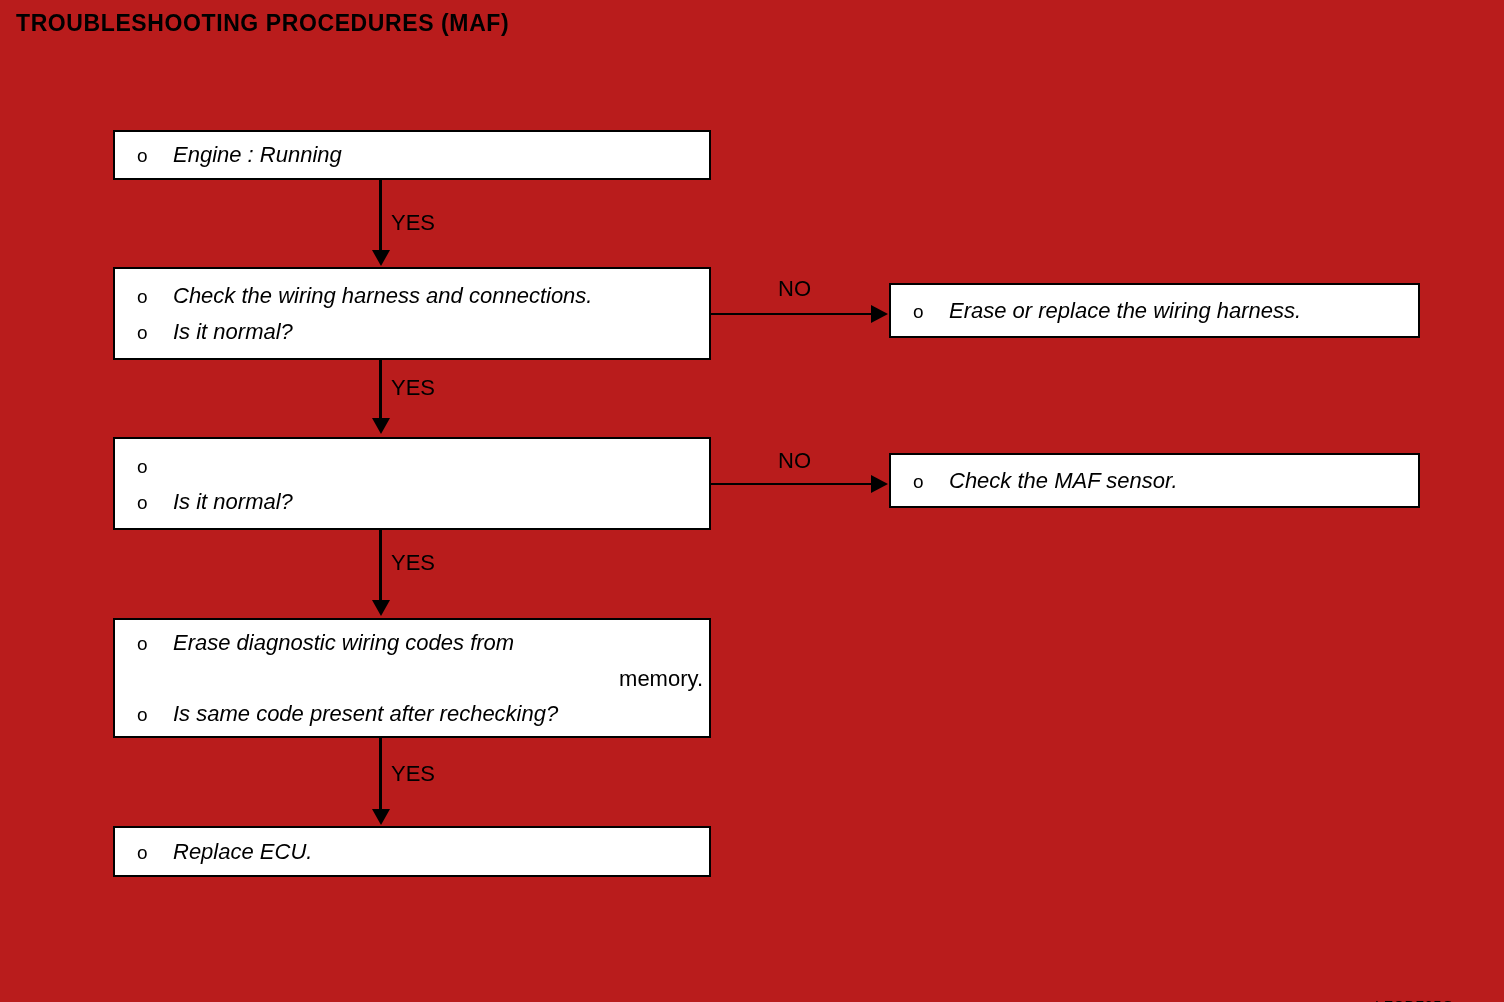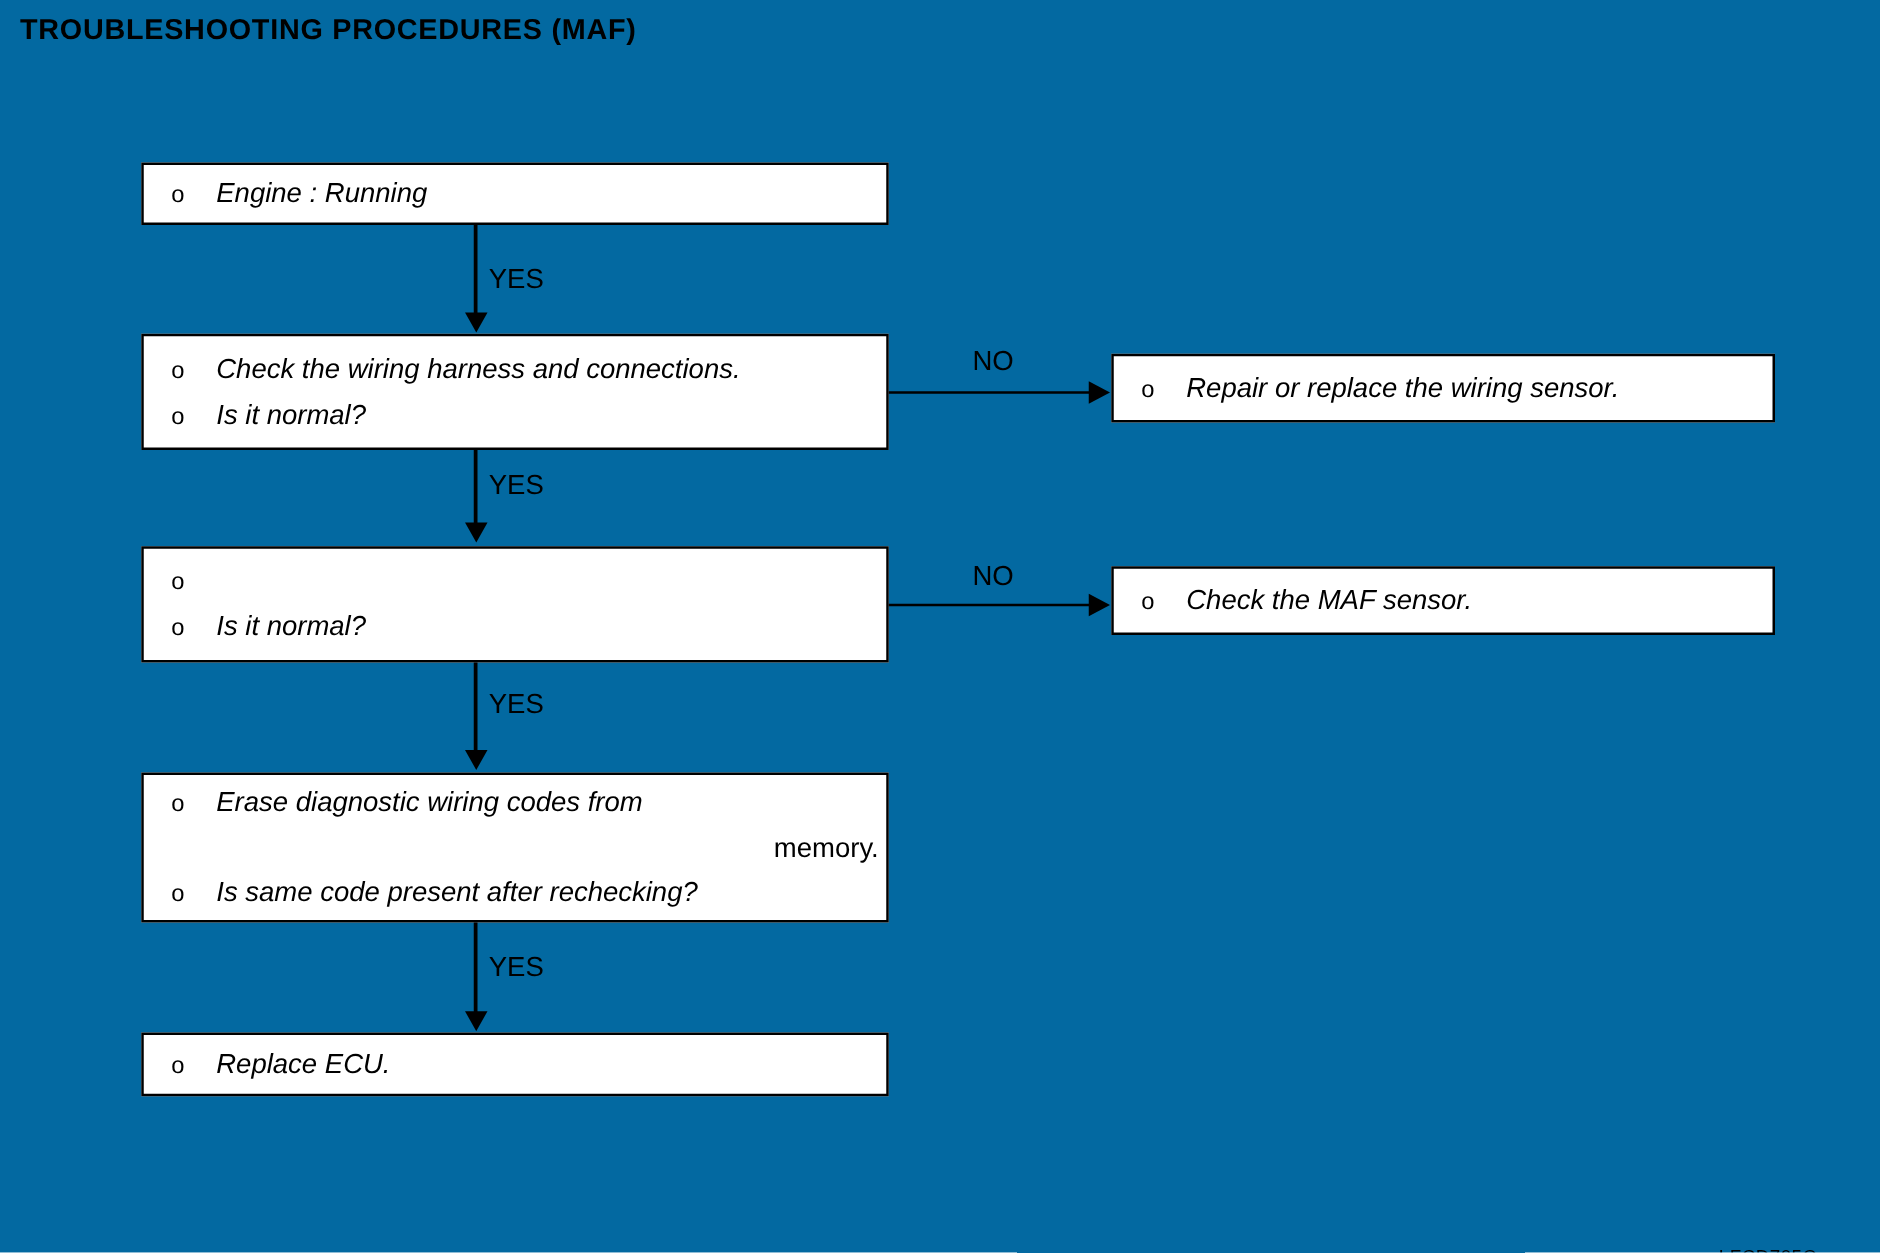--- a/index.html
+++ b/index.html
@@ -8,21 +8,21 @@
     background: #ffffff;
   }
   body {
     font-family: "Liberation Sans", sans-serif;
     color: #000000;
   }
   #page {
     position: relative;
     width: 1504px;
     height: 1002px;
-    background: #0369a1;
+    background: #b91c1c;
     overflow: hidden;
   }
 
   
   .page-title {
     position: absolute;
     left: 16px;
     top: 10px;
     font-size: 23px;
     font-weight: bold;
@@ -151,21 +151,21 @@
   </div>
 
   <div class="h-line" style="left:711px; top:313px; width:162px;"></div>
   <div class="arrow-right" style="left:871px; top:305px;"></div>
   <div class="edge-label" style="left:778px; top:278px;">NO</div>
 
   <div class="flow-box" style="left:889px; top:283px; width:531px; height:55px;">
     <div class="box-lines">
       <div class="box-line">
         <span class="bullet">o</span>
-        <span class="line-text">Repair or replace the wiring sensor.</span>
+        <span class="line-text">Erase or replace the wiring harness.</span>
       </div>
     </div>
   </div>
 
   <div class="v-line" style="left:379px; top:360px; width:3px; height:60px;"></div>
   <div class="arrow-down" style="left:372px; top:418px;"></div>
   <div class="edge-label" style="left:391px; top:377px;">YES</div>
 
   <div class="flow-box" style="left:113px; top:437px; width:598px; height:93px;">
     <div class="box-lines">

